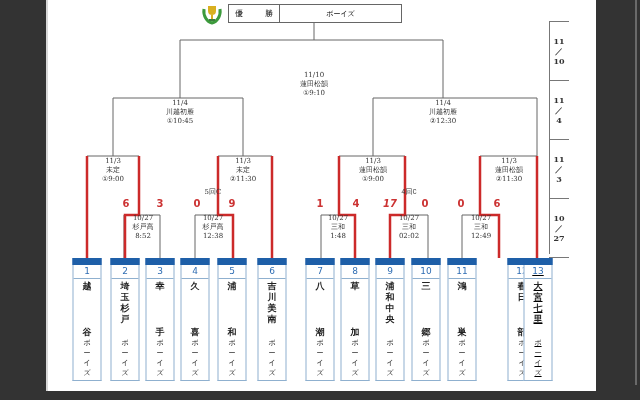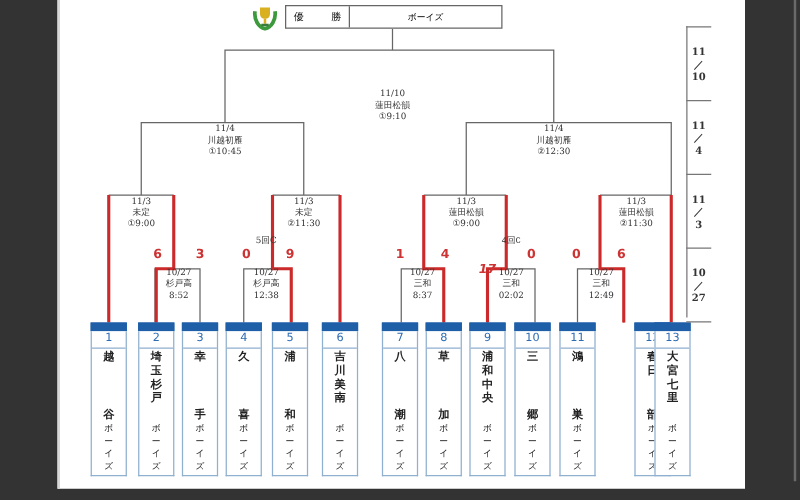--- a/index.html
+++ b/index.html
@@ -122,40 +122,40 @@
   <div>8:52</div>
 </div>
 <div class="lbl" style="left:213px;top:214px;">
   <div>10/27</div>
   <div>杉戸高</div>
   <div>12:38</div>
 </div>
 <div class="lbl" style="left:338px;top:214px;">
   <div>10/27</div>
   <div>三和</div>
-  <div>8:37</div>
+  <div>1:48</div>
 </div>
 <div class="lbl" style="left:409px;top:214px;">
   <div>10/27</div>
   <div>三和</div>
   <div>02:02</div>
 </div>
 <div class="lbl" style="left:481px;top:214px;">
   <div>10/27</div>
   <div>三和</div>
   <div>12:49</div>
 </div>
 
 <span class="score" style="left:126px;top:198px;">6</span>
 <span class="score" style="left:160px;top:198px;">3</span>
 <span class="score" style="left:197px;top:198px;">0</span>
 <span class="score" style="left:232px;top:198px;">9</span>
 <span class="score" style="left:320px;top:198px;">1</span>
 <span class="score" style="left:356px;top:198px;">4</span>
-<span class="score" style="left:390px;top:210px;font-style:italic;">17</span>
+<span class="score" style="left:390px;top:198px;font-style:italic;">17</span>
 <span class="score" style="left:425px;top:198px;">0</span>
 <span class="score" style="left:461px;top:198px;">0</span>
 <span class="score" style="left:497px;top:198px;">6</span>
 
 <span class="note" style="left:213px;top:187px;">5回C</span>
 <span class="note" style="left:409px;top:187px;font-family:Liberation Mono, monospace;">4回C</span>
 
 <div id="teams">
     <div class="team" style="left: 87px;">
       <div class="bar"></div>
@@ -397,21 +397,21 @@
             <div class="boys">
               <span>ボ</span>
               <span>ー</span>
               <span>イ</span>
               <span>ズ</span>
             </div>
           </div>
         </div>
       </div>
     </div>
-    <div class="team" style="left: 538px;">
+    <div class="team" style="left: 538px; text-decoration: underline;">
       <div class="bar"></div>
       <div class="box">
         <div class="num">13</div>
         <div class="name">
           <div class="top">
             <span>大</span>
             <span>宮</span>
             <span>七</span>
             <span>里</span>
           </div>

